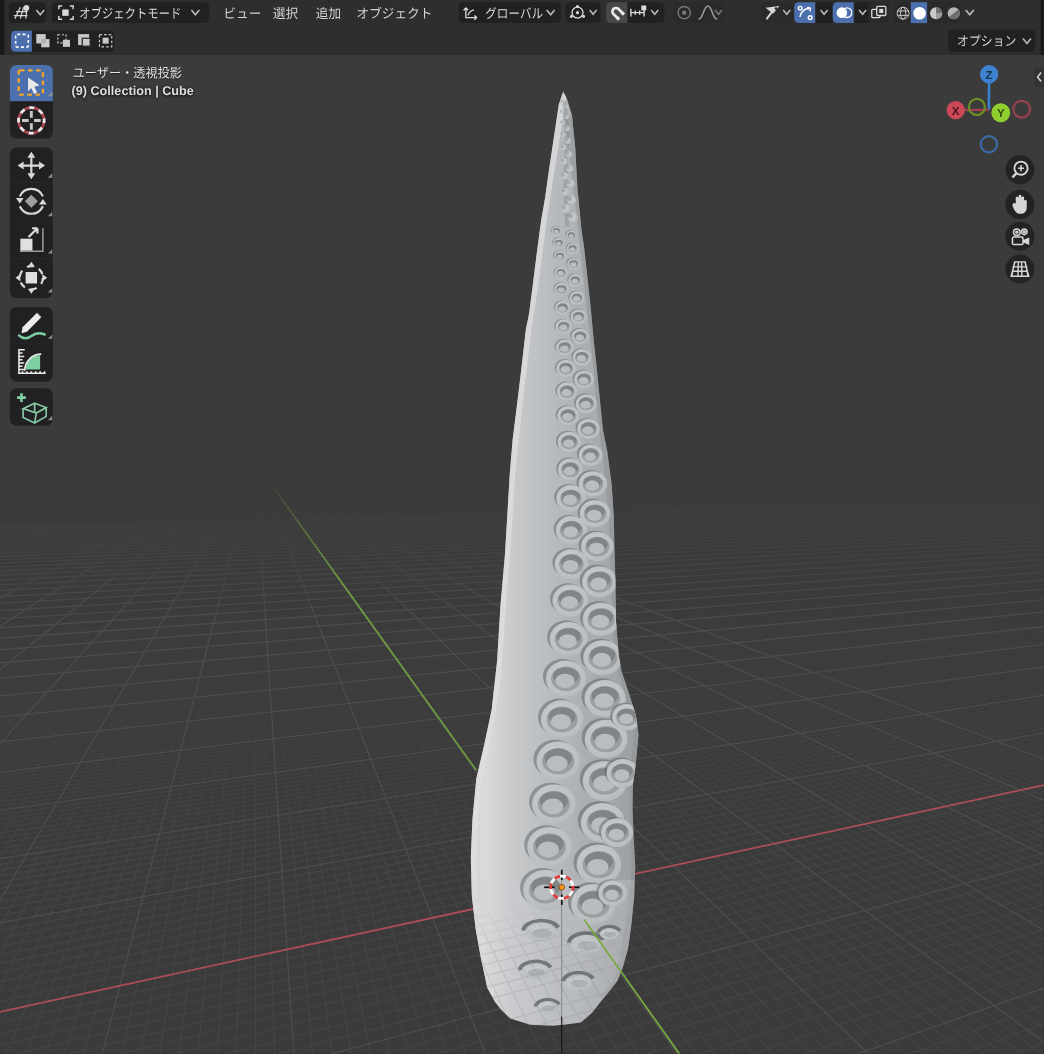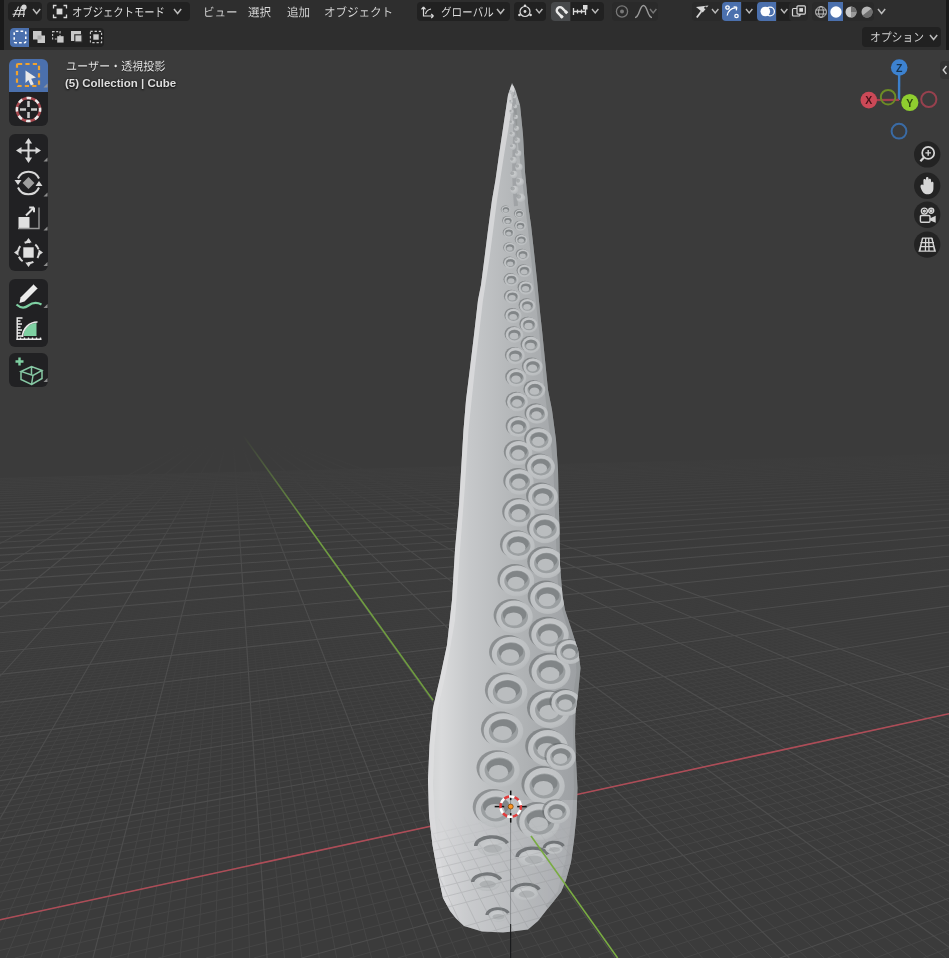--- a/index.html
+++ b/index.html
@@ -1291,21 +1291,21 @@
     <path d="M34.5 29.0 l4 0 0 -4 z" fill="#989898" opacity="0.9"></path>
   </svg>
 <svg style="position:absolute;left:64px;top:55.5px" width="104" height="20" viewBox="0 0 104 20">
     <g transform="translate(2 15.5) scale(0.92 1)">
       <path d="M0.95 -1.78L0.95 -0.68C1.32 -0.72 1.67 -0.73 2.0 -0.73L10.1 -0.73C10.34 -0.73 10.79 -0.72 11.1 -0.68L11.1 -1.78C10.8 -1.74 10.46 -1.7 10.1 -1.7L8.47 -1.7C8.68 -2.99 9.18 -6.19 9.31 -7.32C9.32 -7.42 9.36 -7.6 9.41 -7.72L8.6 -8.1C8.46 -8.04 8.1 -7.99 7.86 -7.99C7.01 -7.99 4.0 -7.99 3.43 -7.99C3.04 -7.99 2.65 -8.02 2.29 -8.06L2.29 -7.0C2.68 -7.02 3.0 -7.04 3.44 -7.04C4.01 -7.04 7.12 -7.04 8.17 -7.04C8.14 -6.2 7.63 -2.99 7.42 -1.7L2.0 -1.7C1.67 -1.7 1.31 -1.73 0.95 -1.78ZM13.22 -5.2L13.22 -4.02C13.6 -4.06 14.23 -4.08 14.89 -4.08C15.79 -4.08 20.58 -4.08 21.48 -4.08C22.02 -4.08 22.52 -4.03 22.76 -4.02L22.76 -5.2C22.5 -5.17 22.07 -5.14 21.47 -5.14C20.58 -5.14 15.78 -5.14 14.89 -5.14C14.22 -5.14 13.58 -5.17 13.22 -5.2ZM33.56 -9.16L32.99 -8.98C33.22 -8.52 33.49 -7.8 33.67 -7.28L34.26 -7.49C34.1 -7.98 33.78 -8.72 33.56 -9.16ZM34.75 -9.52L34.18 -9.34C34.42 -8.89 34.69 -8.2 34.88 -7.67L35.47 -7.86C35.3 -8.35 34.98 -9.08 34.75 -9.52ZM24.59 -6.72L24.59 -5.68C24.72 -5.69 25.26 -5.72 25.79 -5.72L27.08 -5.72L27.08 -3.78C27.08 -3.32 27.04 -2.81 27.02 -2.7L28.09 -2.7C28.08 -2.81 28.04 -3.34 28.04 -3.78L28.04 -5.72L31.45 -5.72L31.45 -5.22C31.45 -1.86 30.37 -0.83 28.19 -0.0L28.99 0.77C31.73 -0.46 32.42 -2.11 32.42 -5.3L32.42 -5.72L33.74 -5.72C34.27 -5.72 34.7 -5.7 34.84 -5.69L34.84 -6.71C34.67 -6.67 34.27 -6.64 33.73 -6.64L32.42 -6.64L32.42 -8.14C32.42 -8.62 32.47 -9.0 32.48 -9.12L31.4 -9.12C31.42 -9.01 31.45 -8.62 31.45 -8.14L31.45 -6.64L28.04 -6.64L28.04 -8.18C28.04 -8.59 28.08 -8.94 28.09 -9.05L27.02 -9.05C27.06 -8.77 27.08 -8.44 27.08 -8.17L27.08 -6.64L25.79 -6.64C25.28 -6.64 24.7 -6.7 24.59 -6.72ZM37.22 -5.2L37.22 -4.02C37.6 -4.06 38.23 -4.08 38.89 -4.08C39.79 -4.08 44.58 -4.08 45.48 -4.08C46.02 -4.08 46.52 -4.03 46.76 -4.02L46.76 -5.2C46.5 -5.17 46.07 -5.14 45.47 -5.14C44.58 -5.14 39.78 -5.14 38.89 -5.14C38.22 -5.14 37.58 -5.17 37.22 -5.2ZM54.0 -5.83C53.29 -5.83 52.73 -5.27 52.73 -4.56C52.73 -3.85 53.29 -3.29 54.0 -3.29C54.71 -3.29 55.27 -3.85 55.27 -4.56C55.27 -5.27 54.71 -5.83 54.0 -5.83ZM60.67 -9.28C61.4 -8.7 62.22 -7.85 62.57 -7.25L63.3 -7.81C62.94 -8.4 62.09 -9.23 61.36 -9.78L60.67 -9.28ZM62.95 -5.34L60.55 -5.34L60.55 -4.5L62.08 -4.5L62.08 -1.39C61.54 -0.89 60.94 -0.38 60.43 -0.02L60.9 0.86C61.49 0.34 62.04 -0.18 62.57 -0.7C63.32 0.25 64.42 0.67 66.0 0.73C67.34 0.78 69.91 0.76 71.26 0.71C71.29 0.43 71.44 0.02 71.54 -0.18C70.09 -0.08 67.32 -0.05 65.99 -0.11C64.57 -0.17 63.52 -0.58 62.95 -1.46L62.95 -5.34ZM70.31 -9.88C68.89 -9.56 66.28 -9.36 64.12 -9.26C64.2 -9.1 64.3 -8.81 64.32 -8.63C65.21 -8.65 66.17 -8.7 67.12 -8.77L67.12 -7.86L63.76 -7.86L63.76 -7.15L66.56 -7.15C65.77 -6.29 64.5 -5.5 63.37 -5.1C63.55 -4.94 63.79 -4.66 63.91 -4.45C65.03 -4.92 66.26 -5.78 67.12 -6.73L67.12 -5.12L67.98 -5.12L67.98 -6.77C68.78 -5.84 69.97 -5.0 71.08 -4.57C71.21 -4.78 71.45 -5.08 71.63 -5.23C70.49 -5.58 69.28 -6.34 68.51 -7.15L71.42 -7.15L71.42 -7.86L67.98 -7.86L67.98 -8.86C69.07 -8.95 70.09 -9.1 70.9 -9.26L70.31 -9.88ZM64.7 -4.84L64.7 -4.13L66.13 -4.13C65.92 -2.84 65.39 -1.9 63.74 -1.38C63.92 -1.22 64.14 -0.91 64.24 -0.72C66.11 -1.36 66.73 -2.52 66.98 -4.13L68.4 -4.13C68.3 -3.65 68.21 -3.16 68.1 -2.77L68.87 -2.66L68.96 -3.07L70.15 -3.07C70.04 -2.17 69.94 -1.78 69.78 -1.63C69.68 -1.55 69.59 -1.54 69.37 -1.54C69.18 -1.54 68.62 -1.55 68.04 -1.6C68.16 -1.39 68.24 -1.1 68.26 -0.9C68.86 -0.85 69.43 -0.85 69.72 -0.88C70.04 -0.89 70.26 -0.95 70.46 -1.14C70.73 -1.39 70.87 -1.99 71.02 -3.41C71.03 -3.53 71.04 -3.74 71.04 -3.74L69.12 -3.74L69.32 -4.84L64.7 -4.84ZM78.5 -6.76L81.85 -6.76L81.85 -5.48L78.5 -5.48L78.5 -6.76ZM78.5 -4.76L81.85 -4.76L81.85 -3.49L78.5 -3.49L78.5 -4.76ZM78.5 -8.72L81.85 -8.72L81.85 -7.46L78.5 -7.46L78.5 -8.72ZM77.66 -9.47L77.66 -2.75L78.62 -2.75C78.44 -1.33 77.95 -0.3 76.25 0.28C76.43 0.43 76.68 0.76 76.78 0.96C78.67 0.25 79.27 -1.01 79.5 -2.75L80.46 -2.75L80.46 -0.23C80.46 0.61 80.65 0.88 81.5 0.88C81.66 0.88 82.44 0.88 82.62 0.88C83.32 0.88 83.54 0.5 83.62 -1.01C83.39 -1.07 83.04 -1.19 82.87 -1.33C82.85 -0.07 82.8 0.11 82.52 0.11C82.36 0.11 81.74 0.11 81.61 0.11C81.34 0.11 81.29 0.05 81.29 -0.23L81.29 -2.75L82.72 -2.75L82.72 -9.47L77.66 -9.47ZM74.42 -10.08L74.42 -7.82L72.67 -7.82L72.67 -7.01L75.83 -7.01C75.02 -5.41 73.6 -3.89 72.23 -3.04C72.37 -2.87 72.6 -2.46 72.7 -2.22C73.27 -2.62 73.86 -3.11 74.42 -3.7L74.42 0.96L75.3 0.96L75.3 -4.16C75.82 -3.65 76.46 -2.95 76.75 -2.58L77.3 -3.32C77.04 -3.59 76.04 -4.52 75.52 -4.98C76.1 -5.77 76.61 -6.64 76.96 -7.54L76.45 -7.86L76.3 -7.82L75.3 -7.82L75.3 -10.08L74.42 -10.08ZM89.74 -9.6L89.74 -8.4C89.74 -7.56 89.53 -6.54 88.34 -5.78C88.51 -5.66 88.84 -5.32 88.94 -5.14C90.28 -6.01 90.59 -7.32 90.59 -8.38L90.59 -8.76L92.84 -8.76L92.84 -6.72C92.84 -5.87 93.05 -5.64 93.82 -5.64C93.97 -5.64 94.54 -5.64 94.7 -5.64C95.38 -5.64 95.59 -6.01 95.66 -7.49C95.44 -7.55 95.08 -7.68 94.9 -7.82C94.87 -6.59 94.84 -6.41 94.61 -6.41C94.49 -6.41 94.04 -6.41 93.95 -6.41C93.74 -6.41 93.7 -6.46 93.7 -6.72L93.7 -9.6L89.74 -9.6ZM93.61 -4.07C93.2 -3.14 92.6 -2.36 91.87 -1.73C91.16 -2.38 90.61 -3.17 90.25 -4.07L93.61 -4.07ZM89.02 -4.88L89.02 -4.07L90.07 -4.07L89.41 -3.86C89.83 -2.82 90.42 -1.92 91.15 -1.19C90.2 -0.54 89.09 -0.1 87.94 0.17C88.1 0.36 88.32 0.73 88.42 0.97C89.65 0.65 90.83 0.14 91.84 -0.58C92.74 0.13 93.83 0.65 95.1 0.96C95.23 0.72 95.5 0.35 95.7 0.16C94.49 -0.11 93.44 -0.55 92.57 -1.16C93.56 -2.05 94.33 -3.2 94.79 -4.68L94.21 -4.92L94.04 -4.88L89.02 -4.88ZM86.29 -10.08L86.29 -7.7L84.54 -7.7L84.54 -6.86L86.29 -6.86L86.29 -4.19C85.57 -3.97 84.9 -3.77 84.38 -3.64L84.68 -2.71L86.29 -3.26L86.29 -0.1C86.29 0.07 86.22 0.12 86.06 0.13C85.91 0.13 85.4 0.13 84.86 0.12C84.98 0.36 85.1 0.73 85.14 0.95C85.94 0.96 86.44 0.92 86.75 0.79C87.06 0.65 87.18 0.41 87.18 -0.11L87.18 -3.58L88.52 -4.04L88.4 -4.82L87.18 -4.45L87.18 -6.86L88.52 -6.86L88.52 -7.7L87.18 -7.7L87.18 -10.08L86.29 -10.08ZM98.26 -3.64L101.77 -3.64L101.77 -2.52L98.26 -2.52L98.26 -3.64ZM98.18 -7.76L101.84 -7.76L101.84 -7.01L98.18 -7.01L98.18 -7.76ZM98.18 -9.05L101.84 -9.05L101.84 -8.32L98.18 -8.32L98.18 -9.05ZM97.84 -1.57C97.54 -0.94 97.04 -0.29 96.49 0.16C96.68 0.26 97.02 0.49 97.16 0.61C97.7 0.12 98.27 -0.64 98.6 -1.38L97.84 -1.57ZM106.16 -9.88C105.49 -8.95 104.24 -7.97 103.2 -7.4C103.43 -7.24 103.69 -6.96 103.85 -6.77C104.96 -7.42 106.21 -8.47 107.02 -9.53L106.16 -9.88ZM106.49 -6.55C105.74 -5.58 104.39 -4.55 103.26 -3.95C103.49 -3.78 103.75 -3.5 103.91 -3.31C105.11 -4.0 106.45 -5.09 107.32 -6.19L106.49 -6.55ZM97.37 -9.62L97.37 -6.43L99.56 -6.43L99.56 -5.7L96.55 -5.7L96.55 -4.98L103.39 -4.98L103.39 -5.7L100.39 -5.7L100.39 -6.43L102.7 -6.43L102.7 -9.62L97.37 -9.62ZM97.46 -4.27L97.46 -1.88L99.56 -1.88L99.56 0.08C99.56 0.2 99.54 0.24 99.38 0.24C99.23 0.26 98.78 0.25 98.24 0.24C98.36 0.44 98.52 0.74 98.58 0.96C99.25 0.96 99.7 0.96 100.01 0.83C100.31 0.71 100.39 0.5 100.39 0.1L100.39 -1.88L102.6 -1.88L102.6 -4.27L97.46 -4.27ZM106.8 -3.16C106.04 -1.84 104.62 -0.65 103.12 0.06C102.86 -0.4 102.31 -1.07 101.84 -1.56L101.16 -1.21C101.63 -0.71 102.17 -0.0 102.42 0.46L102.8 0.24C103.02 0.44 103.27 0.74 103.42 0.95C105.14 0.12 106.73 -1.24 107.68 -2.83L106.8 -3.16Z" fill="#181818" opacity="0.6"></path>
     </g>
     <g transform="translate(2 14.5) scale(0.92 1)">
       <path d="M0.95 -1.78L0.95 -0.68C1.32 -0.72 1.67 -0.73 2.0 -0.73L10.1 -0.73C10.34 -0.73 10.79 -0.72 11.1 -0.68L11.1 -1.78C10.8 -1.74 10.46 -1.7 10.1 -1.7L8.47 -1.7C8.68 -2.99 9.18 -6.19 9.31 -7.32C9.32 -7.42 9.36 -7.6 9.41 -7.72L8.6 -8.1C8.46 -8.04 8.1 -7.99 7.86 -7.99C7.01 -7.99 4.0 -7.99 3.43 -7.99C3.04 -7.99 2.65 -8.02 2.29 -8.06L2.29 -7.0C2.68 -7.02 3.0 -7.04 3.44 -7.04C4.01 -7.04 7.12 -7.04 8.17 -7.04C8.14 -6.2 7.63 -2.99 7.42 -1.7L2.0 -1.7C1.67 -1.7 1.31 -1.73 0.95 -1.78ZM13.22 -5.2L13.22 -4.02C13.6 -4.06 14.23 -4.08 14.89 -4.08C15.79 -4.08 20.58 -4.08 21.48 -4.08C22.02 -4.08 22.52 -4.03 22.76 -4.02L22.76 -5.2C22.5 -5.17 22.07 -5.14 21.47 -5.14C20.58 -5.14 15.78 -5.14 14.89 -5.14C14.22 -5.14 13.58 -5.17 13.22 -5.2ZM33.56 -9.16L32.99 -8.98C33.22 -8.52 33.49 -7.8 33.67 -7.28L34.26 -7.49C34.1 -7.98 33.78 -8.72 33.56 -9.16ZM34.75 -9.52L34.18 -9.34C34.42 -8.89 34.69 -8.2 34.88 -7.67L35.47 -7.86C35.3 -8.35 34.98 -9.08 34.75 -9.52ZM24.59 -6.72L24.59 -5.68C24.72 -5.69 25.26 -5.72 25.79 -5.72L27.08 -5.72L27.08 -3.78C27.08 -3.32 27.04 -2.81 27.02 -2.7L28.09 -2.7C28.08 -2.81 28.04 -3.34 28.04 -3.78L28.04 -5.72L31.45 -5.72L31.45 -5.22C31.45 -1.86 30.37 -0.83 28.19 -0.0L28.99 0.77C31.73 -0.46 32.42 -2.11 32.42 -5.3L32.42 -5.72L33.74 -5.72C34.27 -5.72 34.7 -5.7 34.84 -5.69L34.84 -6.71C34.67 -6.67 34.27 -6.64 33.73 -6.64L32.42 -6.64L32.42 -8.14C32.42 -8.62 32.47 -9.0 32.48 -9.12L31.4 -9.12C31.42 -9.01 31.45 -8.62 31.45 -8.14L31.45 -6.64L28.04 -6.64L28.04 -8.18C28.04 -8.59 28.08 -8.94 28.09 -9.05L27.02 -9.05C27.06 -8.77 27.08 -8.44 27.08 -8.17L27.08 -6.64L25.79 -6.64C25.28 -6.64 24.7 -6.7 24.59 -6.72ZM37.22 -5.2L37.22 -4.02C37.6 -4.06 38.23 -4.08 38.89 -4.08C39.79 -4.08 44.58 -4.08 45.48 -4.08C46.02 -4.08 46.52 -4.03 46.76 -4.02L46.76 -5.2C46.5 -5.17 46.07 -5.14 45.47 -5.14C44.58 -5.14 39.78 -5.14 38.89 -5.14C38.22 -5.14 37.58 -5.17 37.22 -5.2ZM54.0 -5.83C53.29 -5.83 52.73 -5.27 52.73 -4.56C52.73 -3.85 53.29 -3.29 54.0 -3.29C54.71 -3.29 55.27 -3.85 55.27 -4.56C55.27 -5.27 54.71 -5.83 54.0 -5.83ZM60.67 -9.28C61.4 -8.7 62.22 -7.85 62.57 -7.25L63.3 -7.81C62.94 -8.4 62.09 -9.23 61.36 -9.78L60.67 -9.28ZM62.95 -5.34L60.55 -5.34L60.55 -4.5L62.08 -4.5L62.08 -1.39C61.54 -0.89 60.94 -0.38 60.43 -0.02L60.9 0.86C61.49 0.34 62.04 -0.18 62.57 -0.7C63.32 0.25 64.42 0.67 66.0 0.73C67.34 0.78 69.91 0.76 71.26 0.71C71.29 0.43 71.44 0.02 71.54 -0.18C70.09 -0.08 67.32 -0.05 65.99 -0.11C64.57 -0.17 63.52 -0.58 62.95 -1.46L62.95 -5.34ZM70.31 -9.88C68.89 -9.56 66.28 -9.36 64.12 -9.26C64.2 -9.1 64.3 -8.81 64.32 -8.63C65.21 -8.65 66.17 -8.7 67.12 -8.77L67.12 -7.86L63.76 -7.86L63.76 -7.15L66.56 -7.15C65.77 -6.29 64.5 -5.5 63.37 -5.1C63.55 -4.94 63.79 -4.66 63.91 -4.45C65.03 -4.92 66.26 -5.78 67.12 -6.73L67.12 -5.12L67.98 -5.12L67.98 -6.77C68.78 -5.84 69.97 -5.0 71.08 -4.57C71.21 -4.78 71.45 -5.08 71.63 -5.23C70.49 -5.58 69.28 -6.34 68.51 -7.15L71.42 -7.15L71.42 -7.86L67.98 -7.86L67.98 -8.86C69.07 -8.95 70.09 -9.1 70.9 -9.26L70.31 -9.88ZM64.7 -4.84L64.7 -4.13L66.13 -4.13C65.92 -2.84 65.39 -1.9 63.74 -1.38C63.92 -1.22 64.14 -0.91 64.24 -0.72C66.11 -1.36 66.73 -2.52 66.98 -4.13L68.4 -4.13C68.3 -3.65 68.21 -3.16 68.1 -2.77L68.87 -2.66L68.96 -3.07L70.15 -3.07C70.04 -2.17 69.94 -1.78 69.78 -1.63C69.68 -1.55 69.59 -1.54 69.37 -1.54C69.18 -1.54 68.62 -1.55 68.04 -1.6C68.16 -1.39 68.24 -1.1 68.26 -0.9C68.86 -0.85 69.43 -0.85 69.72 -0.88C70.04 -0.89 70.26 -0.95 70.46 -1.14C70.73 -1.39 70.87 -1.99 71.02 -3.41C71.03 -3.53 71.04 -3.74 71.04 -3.74L69.12 -3.74L69.32 -4.84L64.7 -4.84ZM78.5 -6.76L81.85 -6.76L81.85 -5.48L78.5 -5.48L78.5 -6.76ZM78.5 -4.76L81.85 -4.76L81.85 -3.49L78.5 -3.49L78.5 -4.76ZM78.5 -8.72L81.85 -8.72L81.85 -7.46L78.5 -7.46L78.5 -8.72ZM77.66 -9.47L77.66 -2.75L78.62 -2.75C78.44 -1.33 77.95 -0.3 76.25 0.28C76.43 0.43 76.68 0.76 76.78 0.96C78.67 0.25 79.27 -1.01 79.5 -2.75L80.46 -2.75L80.46 -0.23C80.46 0.61 80.65 0.88 81.5 0.88C81.66 0.88 82.44 0.88 82.62 0.88C83.32 0.88 83.54 0.5 83.62 -1.01C83.39 -1.07 83.04 -1.19 82.87 -1.33C82.85 -0.07 82.8 0.11 82.52 0.11C82.36 0.11 81.74 0.11 81.61 0.11C81.34 0.11 81.29 0.05 81.29 -0.23L81.29 -2.75L82.72 -2.75L82.72 -9.47L77.66 -9.47ZM74.42 -10.08L74.42 -7.82L72.67 -7.82L72.67 -7.01L75.83 -7.01C75.02 -5.41 73.6 -3.89 72.23 -3.04C72.37 -2.87 72.6 -2.46 72.7 -2.22C73.27 -2.62 73.86 -3.11 74.42 -3.7L74.42 0.96L75.3 0.96L75.3 -4.16C75.82 -3.65 76.46 -2.95 76.75 -2.58L77.3 -3.32C77.04 -3.59 76.04 -4.52 75.52 -4.98C76.1 -5.77 76.61 -6.64 76.96 -7.54L76.45 -7.86L76.3 -7.82L75.3 -7.82L75.3 -10.08L74.42 -10.08ZM89.74 -9.6L89.74 -8.4C89.74 -7.56 89.53 -6.54 88.34 -5.78C88.51 -5.66 88.84 -5.32 88.94 -5.14C90.28 -6.01 90.59 -7.32 90.59 -8.38L90.59 -8.76L92.84 -8.76L92.84 -6.72C92.84 -5.87 93.05 -5.64 93.82 -5.64C93.97 -5.64 94.54 -5.64 94.7 -5.64C95.38 -5.64 95.59 -6.01 95.66 -7.49C95.44 -7.55 95.08 -7.68 94.9 -7.82C94.87 -6.59 94.84 -6.41 94.61 -6.41C94.49 -6.41 94.04 -6.41 93.95 -6.41C93.74 -6.41 93.7 -6.46 93.7 -6.72L93.7 -9.6L89.74 -9.6ZM93.61 -4.07C93.2 -3.14 92.6 -2.36 91.87 -1.73C91.16 -2.38 90.61 -3.17 90.25 -4.07L93.61 -4.07ZM89.02 -4.88L89.02 -4.07L90.07 -4.07L89.41 -3.86C89.83 -2.82 90.42 -1.92 91.15 -1.19C90.2 -0.54 89.09 -0.1 87.94 0.17C88.1 0.36 88.32 0.73 88.42 0.97C89.65 0.65 90.83 0.14 91.84 -0.58C92.74 0.13 93.83 0.65 95.1 0.96C95.23 0.72 95.5 0.35 95.7 0.16C94.49 -0.11 93.44 -0.55 92.57 -1.16C93.56 -2.05 94.33 -3.2 94.79 -4.68L94.21 -4.92L94.04 -4.88L89.02 -4.88ZM86.29 -10.08L86.29 -7.7L84.54 -7.7L84.54 -6.86L86.29 -6.86L86.29 -4.19C85.57 -3.97 84.9 -3.77 84.38 -3.64L84.68 -2.71L86.29 -3.26L86.29 -0.1C86.29 0.07 86.22 0.12 86.06 0.13C85.91 0.13 85.4 0.13 84.86 0.12C84.98 0.36 85.1 0.73 85.14 0.95C85.94 0.96 86.44 0.92 86.75 0.79C87.06 0.65 87.18 0.41 87.18 -0.11L87.18 -3.58L88.52 -4.04L88.4 -4.82L87.18 -4.45L87.18 -6.86L88.52 -6.86L88.52 -7.7L87.18 -7.7L87.18 -10.08L86.29 -10.08ZM98.26 -3.64L101.77 -3.64L101.77 -2.52L98.26 -2.52L98.26 -3.64ZM98.18 -7.76L101.84 -7.76L101.84 -7.01L98.18 -7.01L98.18 -7.76ZM98.18 -9.05L101.84 -9.05L101.84 -8.32L98.18 -8.32L98.18 -9.05ZM97.84 -1.57C97.54 -0.94 97.04 -0.29 96.49 0.16C96.68 0.26 97.02 0.49 97.16 0.61C97.7 0.12 98.27 -0.64 98.6 -1.38L97.84 -1.57ZM106.16 -9.88C105.49 -8.95 104.24 -7.97 103.2 -7.4C103.43 -7.24 103.69 -6.96 103.85 -6.77C104.96 -7.42 106.21 -8.47 107.02 -9.53L106.16 -9.88ZM106.49 -6.55C105.74 -5.58 104.39 -4.55 103.26 -3.95C103.49 -3.78 103.75 -3.5 103.91 -3.31C105.11 -4.0 106.45 -5.09 107.32 -6.19L106.49 -6.55ZM97.37 -9.62L97.37 -6.43L99.56 -6.43L99.56 -5.7L96.55 -5.7L96.55 -4.98L103.39 -4.98L103.39 -5.7L100.39 -5.7L100.39 -6.43L102.7 -6.43L102.7 -9.62L97.37 -9.62ZM97.46 -4.27L97.46 -1.88L99.56 -1.88L99.56 0.08C99.56 0.2 99.54 0.24 99.38 0.24C99.23 0.26 98.78 0.25 98.24 0.24C98.36 0.44 98.52 0.74 98.58 0.96C99.25 0.96 99.7 0.96 100.01 0.83C100.31 0.71 100.39 0.5 100.39 0.1L100.39 -1.88L102.6 -1.88L102.6 -4.27L97.46 -4.27ZM106.8 -3.16C106.04 -1.84 104.62 -0.65 103.12 0.06C102.86 -0.4 102.31 -1.07 101.84 -1.56L101.16 -1.21C101.63 -0.71 102.17 -0.0 102.42 0.46L102.8 0.24C103.02 0.44 103.27 0.74 103.42 0.95C105.14 0.12 106.73 -1.24 107.68 -2.83L106.8 -3.16Z" fill="#e8e8e8" opacity="1.0"></path>
     </g>
   </svg>
-<div style="position:absolute;left:65px;top:77px;color:#dedede;font-size:11.5px;font-weight:700;text-shadow:0 1px 2px #111,0 0 2px #222">(5) Collection | Cube</div>
+<div style="position:absolute;left:65px;top:77px;color:#dedede;font-size:11.5px;font-weight:700;text-shadow:0 1px 2px #111,0 0 2px #222">(9) Collection | Cube</div>
 <svg style="position:absolute;left:840px;top:50px" width="109" height="215" viewBox="0 0 109 215">
 <line x1="59" y1="49.9" x2="59.2" y2="17.5" stroke="#3c80cc" stroke-width="2.4"></line>
 <line x1="59" y1="49.9" x2="28.8" y2="50.1" stroke="#a43e4c" stroke-width="2.2"></line>
 <circle cx="48.1" cy="47.2" r="7.3" fill="none" stroke="#6c8c25" stroke-width="2"></circle>
 <circle cx="88.8" cy="49.3" r="7.6" fill="none" stroke="#97414e" stroke-width="2"></circle>
 <circle cx="59" cy="81.2" r="7.4" fill="none" stroke="#3a6ba5" stroke-width="2"></circle>
 <circle cx="59.2" cy="17.5" r="8.3" fill="#3d82d0"></circle>
 <circle cx="28.8" cy="50.1" r="8.3" fill="#cb4957"></circle>
 <circle cx="69.8" cy="52.5" r="8.6" fill="#8fce2f"></circle>
 <text x="59.2" y="21.5" font-family="Liberation Sans,sans-serif" font-size="10.5" font-weight="700" text-anchor="middle" fill="#16334d">Z</text>

